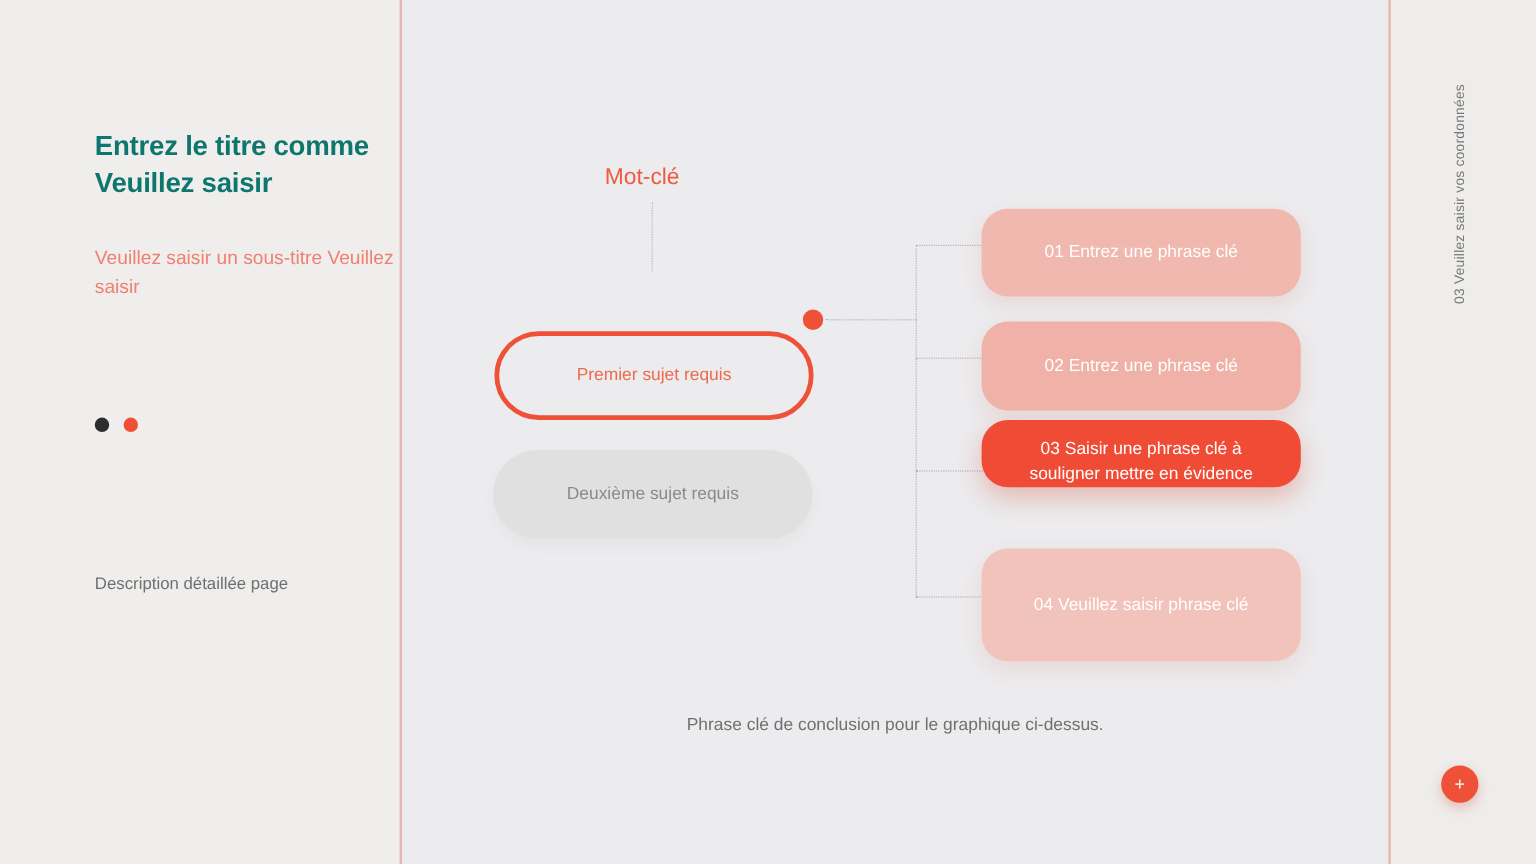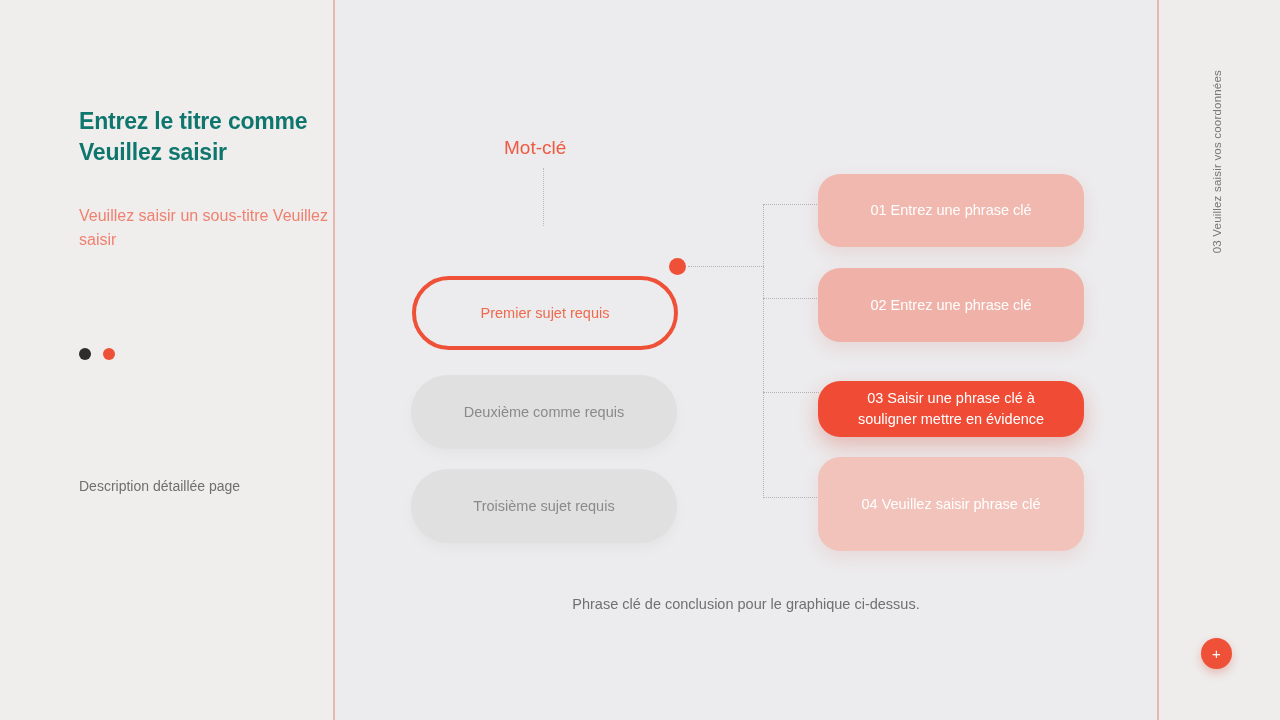--- a/index.html
+++ b/index.html
@@ -173,21 +173,21 @@
     justify-content: center;
     text-align: center;
     color: #ffffff;
     font-size: 14.5px;
     line-height: 21px;
     box-sizing: border-box;
     padding: 0 18px;
   }
   .card-1 { top: 174px; height: 73px; background: #f0b8ae; box-shadow: 0 7px 16px rgba(205,120,105,0.16); }
   .card-2 { top: 268px; height: 74px; background: #f0b2a8; box-shadow: 0 7px 16px rgba(205,120,105,0.16); }
-  .card-3 { top: 381px; height: 56px; background: #ef4b35; box-shadow: 0 9px 20px rgba(210,70,45,0.30); }
+  .card-3 { top: 350px; height: 56px; background: #ef4b35; box-shadow: 0 9px 20px rgba(210,70,45,0.30); align-items: flex-end; }
   .card-4 { top: 457px; height: 94px; background: #f2c3ba; box-shadow: 0 7px 16px rgba(205,120,105,0.14); }
 
   .footnote {
     position: absolute;
     left: 334px; top: 596px;
     width: 824px;
     text-align: center;
     font-size: 14.5px;
     color: #707070;
   }
@@ -241,24 +241,21 @@
 
   <div class="desc">Description détaillée page</div>
 
   <div class="keyword-label">Mot-clé</div>
   <div class="keyword-stem"></div>
 
   <div class="topic topic-active">
     <span>Premier sujet requis</span>
   </div>
   <div class="topic topic-plain topic-2">
-    <span>Deuxième comme requis</span>
-  </div>
-  <div class="topic topic-plain topic-3">
-    <span>Troisième sujet requis</span>
+    <span>Deuxième sujet requis</span>
   </div>
 
   <div class="node-dot"></div>
 
   <div class="conn-horizontal-main"></div>
   <div class="conn-trunk"></div>
   <div class="conn-branch branch-1"></div>
   <div class="conn-branch branch-2"></div>
   <div class="conn-branch branch-3"></div>
   <div class="conn-branch branch-4"></div>

